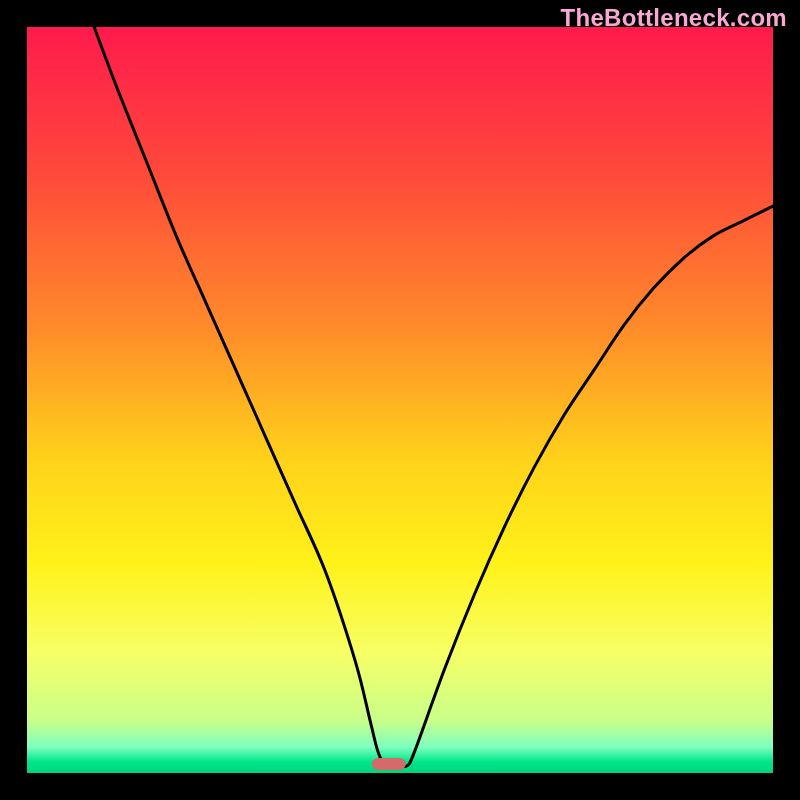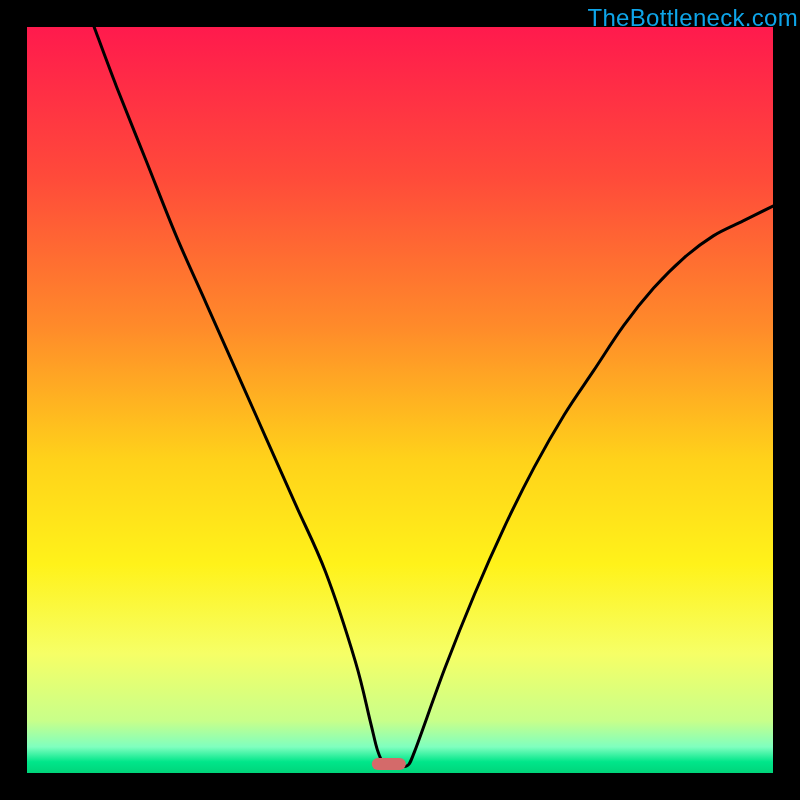--- a/index.html
+++ b/index.html
@@ -22,24 +22,24 @@
   .plot-area {
     position: absolute;
     left: 27px;
     top: 27px;
     width: 746px;
     height: 746px;
   }
   .watermark {
     position: absolute;
     top: 4px;
-    right: 2px;
-    color: #0ea5e9;
+    right: 13px;
+    color: #f9a8d4;
     font-size: 24px;
-    font-weight: 400;
+    font-weight: 700;
     letter-spacing: 0.3px;
   }
   svg { display: block; }
 </style>
 </head>
 <body>
 
 <div class="frame">
 
   <div class="plot-area">

